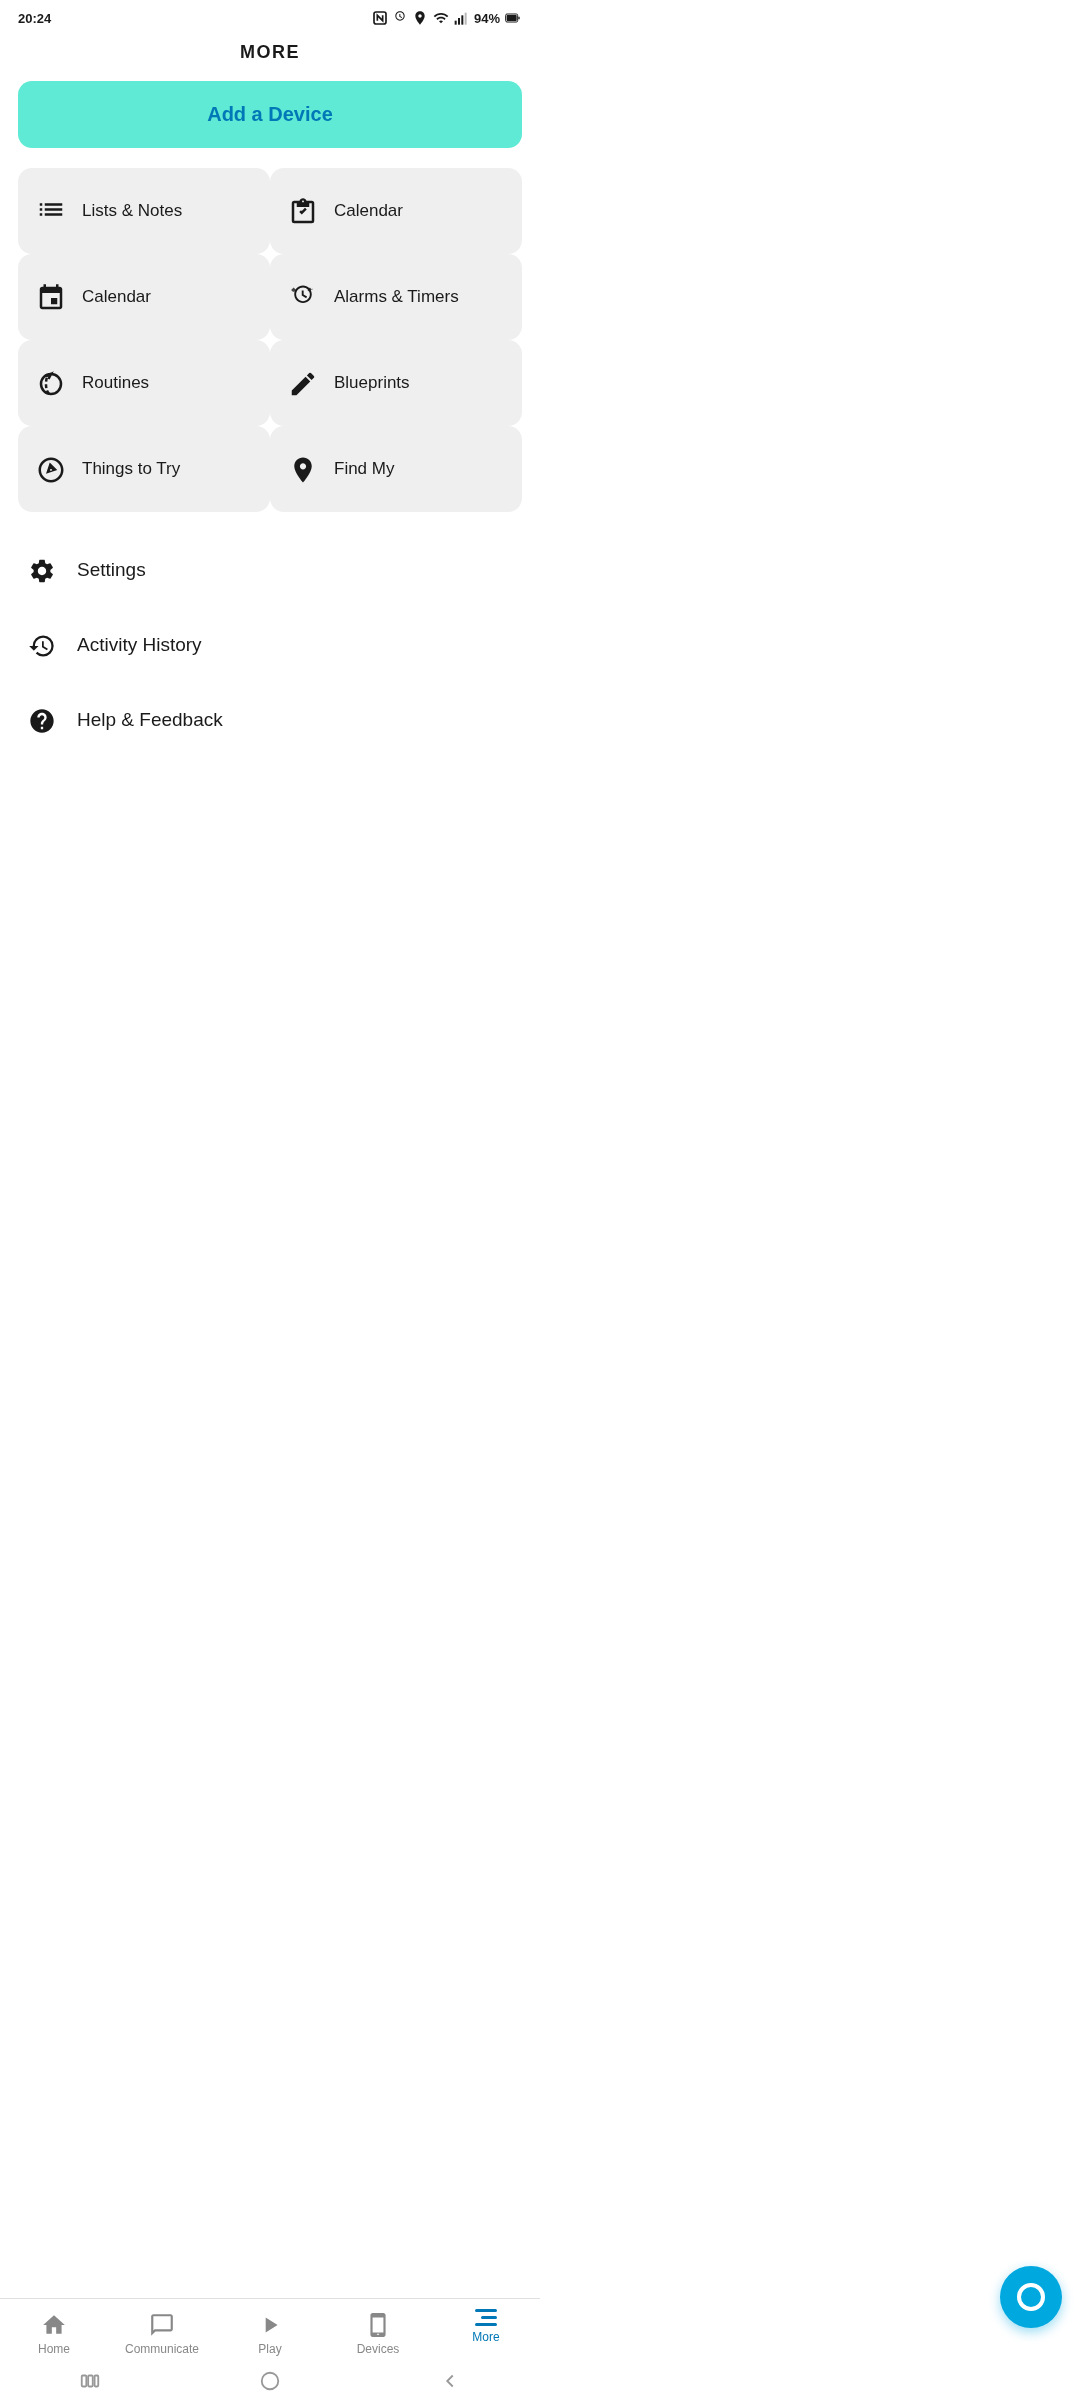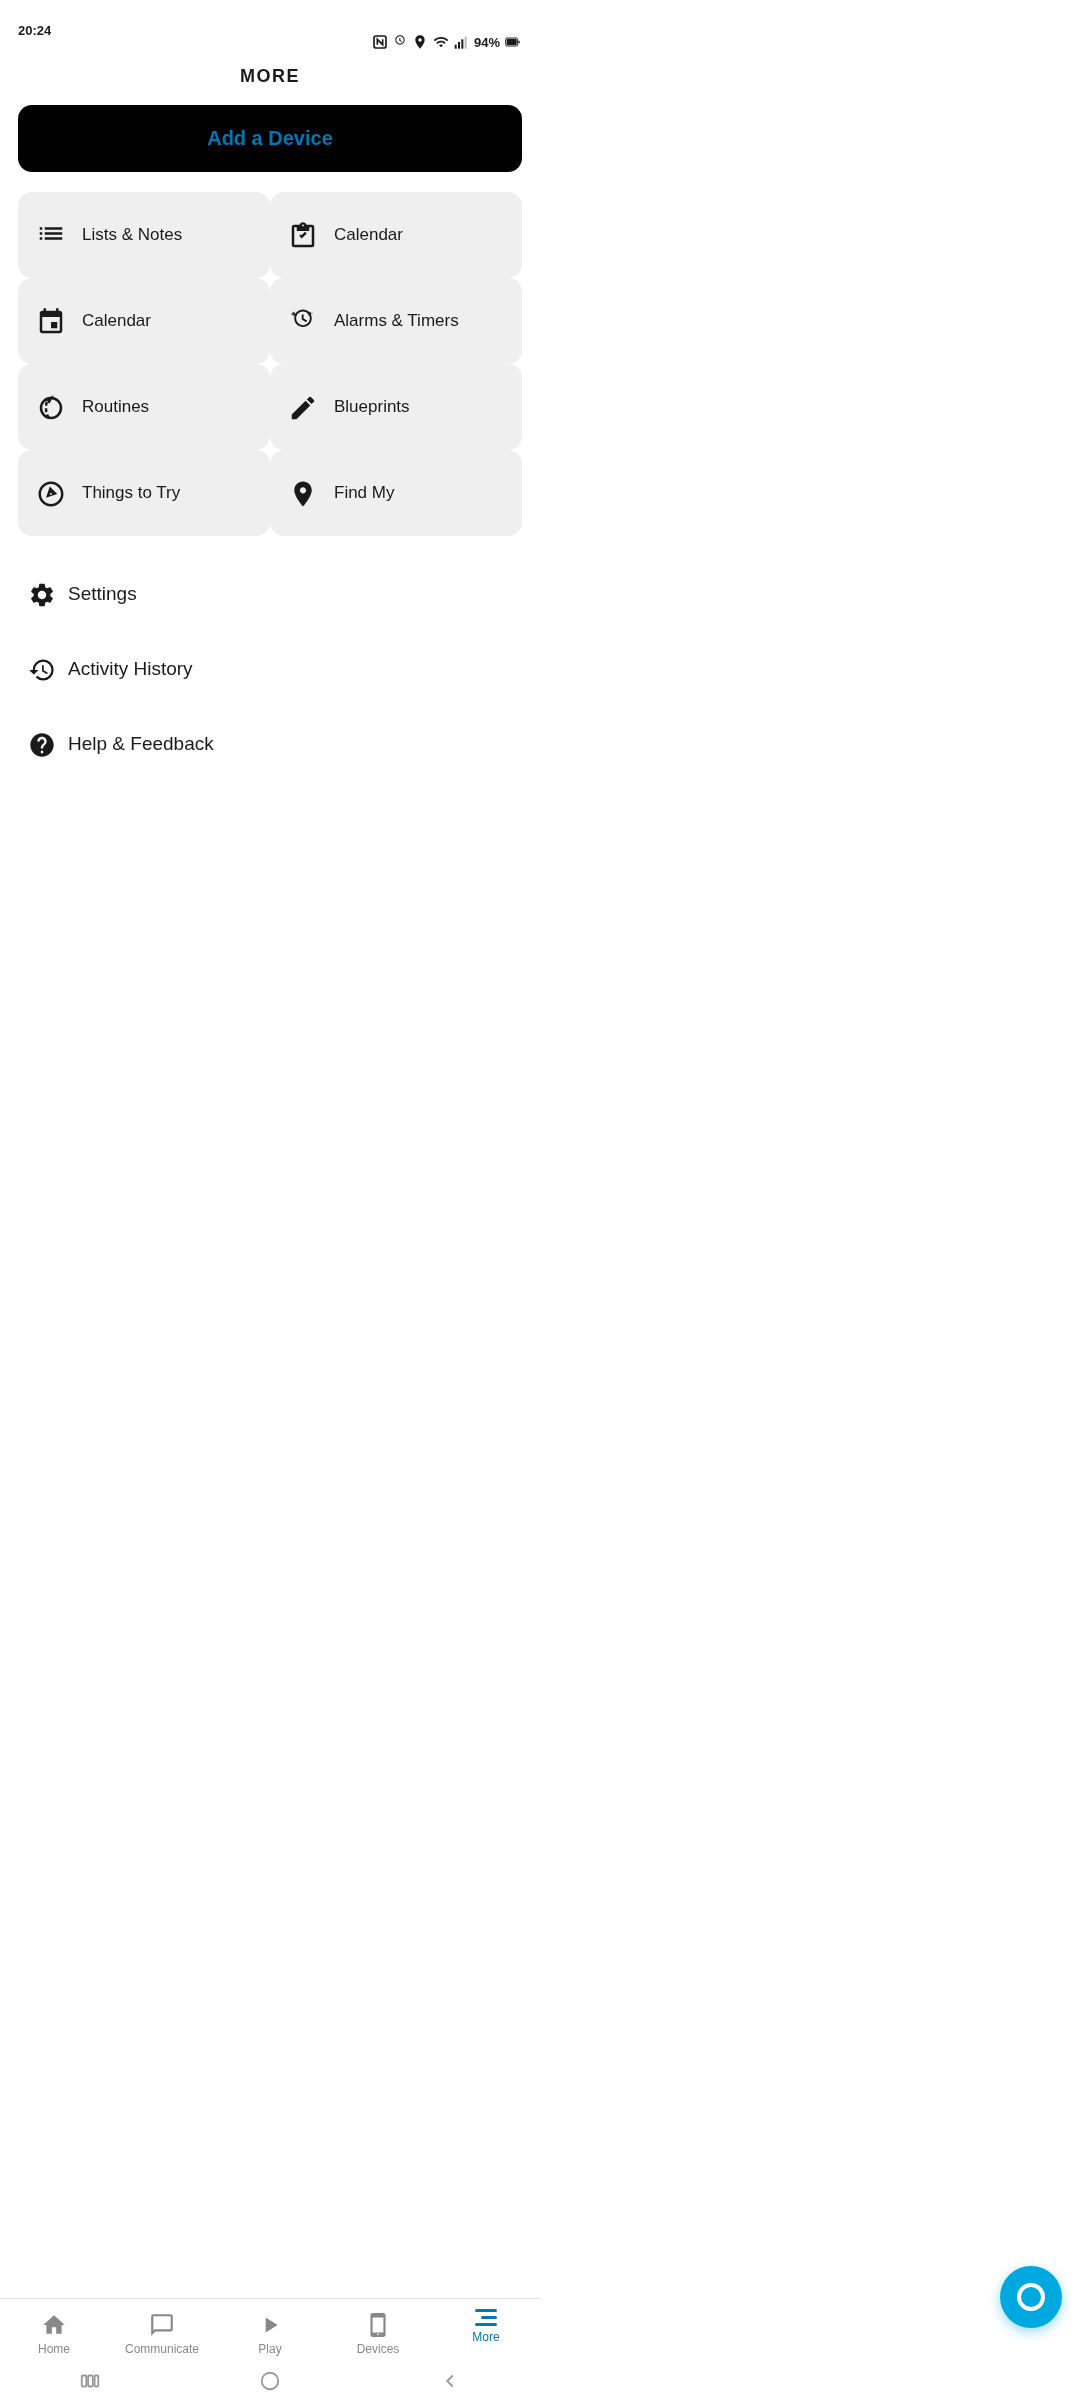--- a/index.html
+++ b/index.html
@@ -19,21 +19,21 @@
     
     .status-bar {
       display: flex;
       justify-content: space-between;
       align-items: center;
       padding: 10px 18px 6px 18px;
       font-size: 14px;
       font-weight: 600;
     }
     .status-time { font-weight: 700; font-size: 13px; }
-    .status-icons { display: flex; align-items: center; gap: 4px; font-size: 13px; margin-top: 24px; }
+    .status-icons { display: flex; align-items: center; gap: 4px; font-size: 13px; }
 
     
     .page-header {
       text-align: center;
       padding: 10px 20px 18px 20px;
       font-size: 18px;
       font-weight: 800;
       letter-spacing: 1.5px;
       color: #1a1a1a;
     }
@@ -41,21 +41,21 @@
     
     .content {
       padding: 0 18px;
       padding-bottom: 100px;
     }
 
     
     .add-device-btn {
       display: block;
       width: 100%;
-      background: #000000;
+      background: #5eead4;
       border: none;
       border-radius: 14px;
       padding: 22px;
       text-align: center;
       font-size: 20px;
       font-weight: 600;
       color: #0077b6;
       cursor: pointer;
       margin-bottom: 20px;
     }
@@ -94,21 +94,21 @@
     }
 
     
     .list-section {
       margin-top: 10px;
     }
 
     .list-item {
       display: flex;
       align-items: center;
-      gap: 8px;
+      gap: 17px;
       padding: 22px 6px;
       cursor: pointer;
       border-bottom: none;
     }
 
     .list-item-icon {
       font-size: 26px;
       width: 36px;
       text-align: center;
       color: #1a1a1a;

